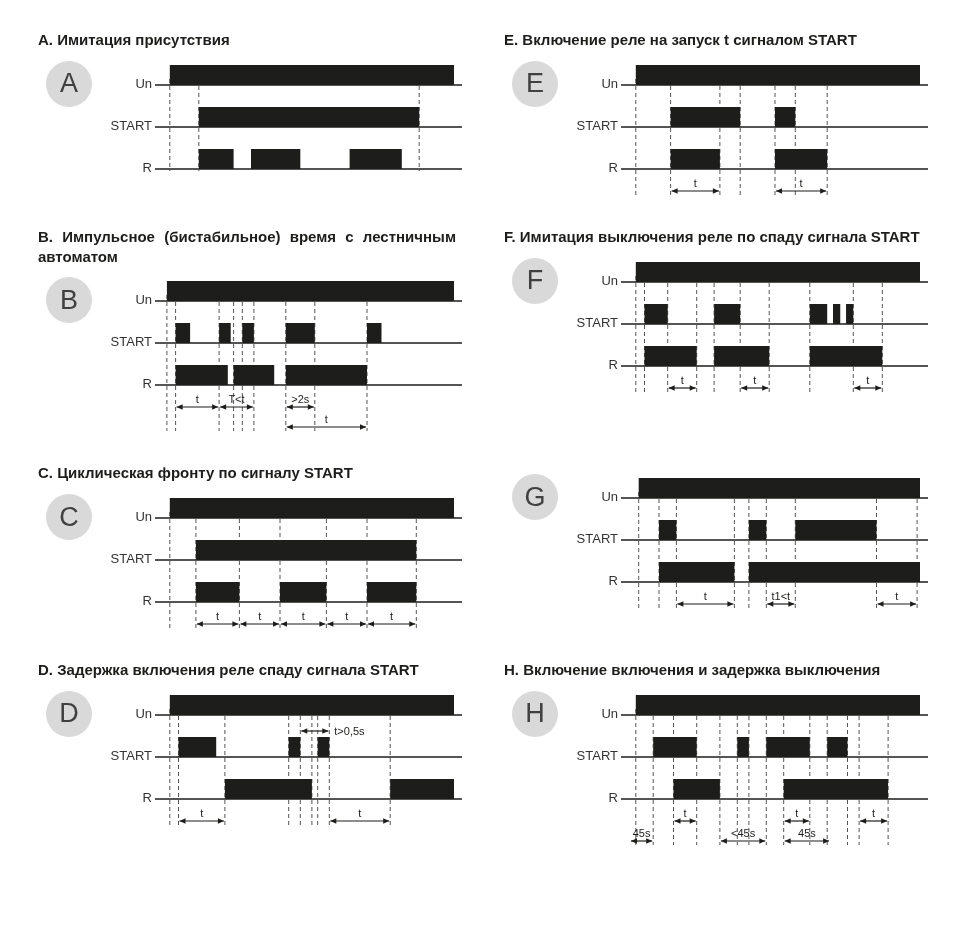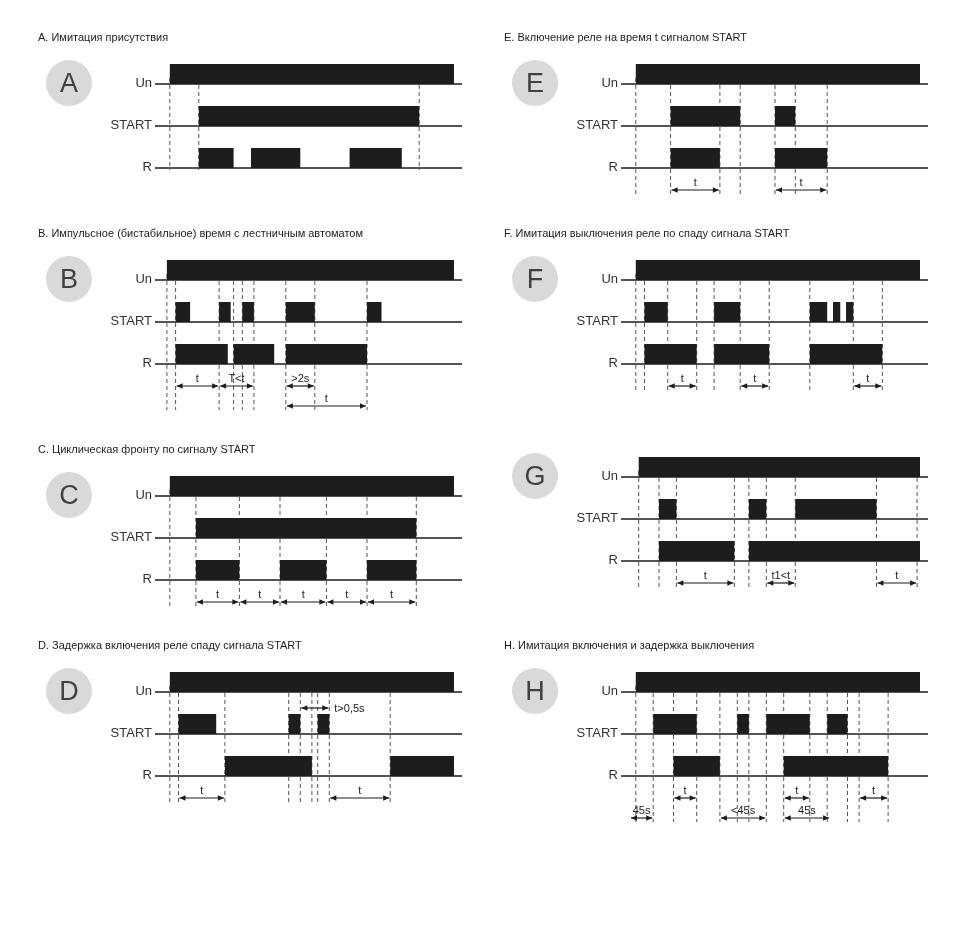--- a/index.html
+++ b/index.html
@@ -9,22 +9,22 @@
     font-family: "Liberation Sans", "DejaVu Sans", sans-serif;
   }
   #panel-grid {
     display: grid;
     grid-template-columns: 452px 452px;
     column-gap: 14px;
     padding: 30px 0 0 38px;
   }
   .panel { margin-bottom: 24px; }
   .panel-title {
-    font-weight: normal;
-    font-size: 11px;
+    font-weight: bold;
+    font-size: 15px;
     line-height: 1.32;
     color: var(--title-color, #1d1d1b);
     text-align: justify;
     padding-right: 34px;
     min-height: 19px;
   }
   .panel-body { display: flex; align-items: flex-start; margin-top: 5px; }
   .badge {
     flex: none;
     width: 46px; height: 46px; border-radius: 50%;
@@ -58,21 +58,21 @@
           <rect x="96.8" y="52" width="220.39999999999998" height="20" fill="#1d1d1b"></rect>
           <text x="50" y="117" text-anchor="end" class="sig-label">R</text>
           <line x1="53" y1="114" x2="360" y2="114" stroke="#1d1d1b" stroke-width="1.5"></line>
           <rect x="96.8" y="94" width="34.8" height="20" fill="#1d1d1b"></rect>
           <rect x="149" y="94" width="49.29999999999998" height="20" fill="#1d1d1b"></rect>
           <rect x="247.6" y="94" width="52.19999999999996" height="20" fill="#1d1d1b"></rect>
         </svg>
       </div>
     </div>
     <div class="panel">
-      <div class="panel-title">Е. Включение реле на время t сигналом START</div>
+      <div class="panel-title">Е. Включение реле на запуск t сигналом START</div>
       <div class="panel-body">
         <div class="badge">E</div>
         <svg viewBox="0 0 372 148" width="372" height="148" class="wave">
           <line x1="67.8" y1="24" x2="67.8" y2="140" stroke="#555555" stroke-width="1" stroke-dasharray="4 3"></line>
           <line x1="102.6" y1="24" x2="102.6" y2="140" stroke="#555555" stroke-width="1" stroke-dasharray="4 3"></line>
           <line x1="151.89999999999998" y1="24" x2="151.89999999999998" y2="140" stroke="#555555" stroke-width="1" stroke-dasharray="4 3"></line>
           <line x1="172.2" y1="24" x2="172.2" y2="140" stroke="#555555" stroke-width="1" stroke-dasharray="4 3"></line>
           <line x1="207" y1="24" x2="207" y2="140" stroke="#555555" stroke-width="1" stroke-dasharray="4 3"></line>
           <line x1="227.29999999999998" y1="24" x2="227.29999999999998" y2="140" stroke="#555555" stroke-width="1" stroke-dasharray="4 3"></line>
           <line x1="259.2" y1="24" x2="259.2" y2="140" stroke="#555555" stroke-width="1" stroke-dasharray="4 3"></line>
@@ -352,21 +352,21 @@
           <g>
             <line x1="199.29999999999998" y1="46" x2="226.29999999999998" y2="46" stroke="#1d1d1b" stroke-width="1.2"></line>
             <polygon points="199.29999999999998,46 205.29999999999998,43.3 205.29999999999998,48.7" fill="#1d1d1b"></polygon>
             <polygon points="226.29999999999998,46 220.29999999999998,43.3 220.29999999999998,48.7" fill="#1d1d1b"></polygon>
             <text x="232.29999999999998" y="49.5" text-anchor="start" class="ann-label">t&gt;0,5s</text>
           </g>
         </svg>
       </div>
     </div>
     <div class="panel">
-      <div class="panel-title">Н. Имитация включения и задержка выключения</div>
+      <div class="panel-title">Н. Включение включения и задержка выключения</div>
       <div class="panel-body">
         <div class="badge">H</div>
         <svg viewBox="0 0 372 168" width="372" height="168" class="wave">
           <line x1="67.8" y1="24" x2="67.8" y2="160" stroke="#555555" stroke-width="1" stroke-dasharray="4 3"></line>
           <line x1="85.2" y1="24" x2="85.2" y2="160" stroke="#555555" stroke-width="1" stroke-dasharray="4 3"></line>
           <line x1="105.5" y1="24" x2="105.5" y2="160" stroke="#555555" stroke-width="1" stroke-dasharray="4 3"></line>
           <line x1="128.7" y1="24" x2="128.7" y2="160" stroke="#555555" stroke-width="1" stroke-dasharray="4 3"></line>
           <line x1="151.89999999999998" y1="24" x2="151.89999999999998" y2="160" stroke="#555555" stroke-width="1" stroke-dasharray="4 3"></line>
           <line x1="169.3" y1="24" x2="169.3" y2="160" stroke="#555555" stroke-width="1" stroke-dasharray="4 3"></line>
           <line x1="180.89999999999998" y1="24" x2="180.89999999999998" y2="160" stroke="#555555" stroke-width="1" stroke-dasharray="4 3"></line>

